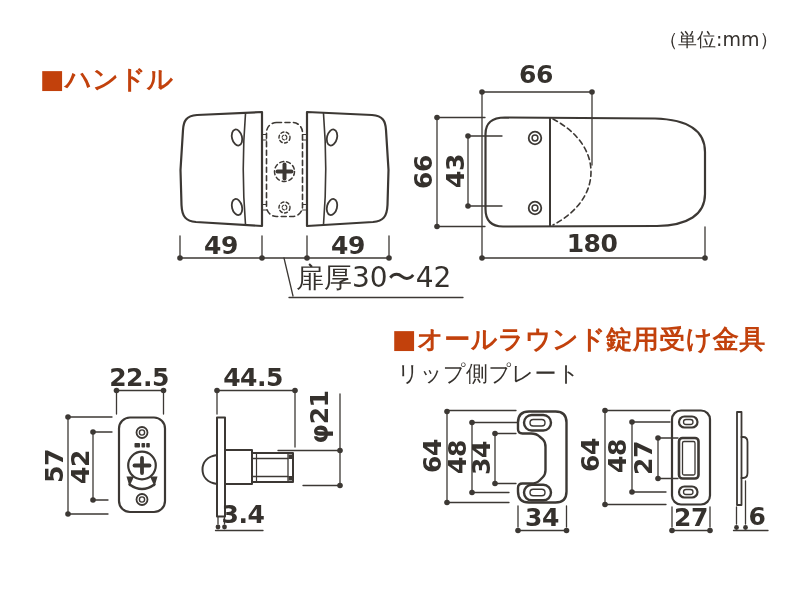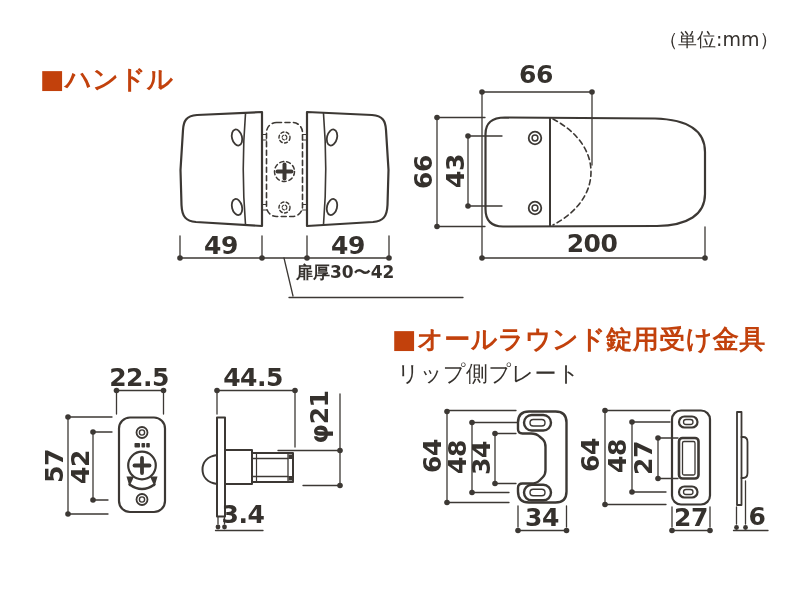--- a/index.html
+++ b/index.html
@@ -5,21 +5,21 @@
   html,body{margin:0;padding:0;background:#ffffff;}
   .page{position:relative;width:800px;height:600px;background:#ffffff;overflow:hidden;
         font-family:"DejaVu Sans","Liberation Sans",sans-serif;color:#35312d;}
   .art{position:absolute;left:0;top:0;}
   .lbl{position:absolute;white-space:nowrap;line-height:1;}
   .ctr{transform:translate(-50%,-50%);}
   .rot{transform:translate(-50%,-50%) rotate(-90deg);}
   .t-title{font-size:26px;font-weight:700;letter-spacing:.5px;color:#c2410c;}
   .t-unit{font-size:19px;font-weight:500;}
   .t-dim{font-size:25px;font-weight:600;letter-spacing:-.5px;}
-  .t-note{font-size:17px;font-weight:700;}
+  .t-note{font-size:28px;font-weight:400;}
   .t-sub{font-size:22px;font-weight:500;letter-spacing:.5px;}
 </style>
 </head>
 <body>
 
 <div class="page">
 
   <svg class="art" width="800" height="600" viewBox="0 0 800 600">
     <g fill="none" stroke="#3c3834" stroke-linecap="round" stroke-linejoin="round">
 
@@ -260,21 +260,21 @@
 
   <div class="lbl t-title" style="left:40px;top:66px">■ハンドル</div>
 
   <div class="lbl t-dim ctr" style="left:221px;top:245px">49</div>
   <div class="lbl t-dim ctr" style="left:348px;top:245px">49</div>
   <div class="lbl t-note" style="left:296px;top:264px">扉厚30〜42</div>
 
   <div class="lbl t-dim ctr" style="left:536px;top:74px">66</div>
   <div class="lbl t-dim rot" style="left:423px;top:172px">66</div>
   <div class="lbl t-dim rot" style="left:455px;top:171px">43</div>
-  <div class="lbl t-dim ctr" style="left:592px;top:243px">200</div>
+  <div class="lbl t-dim ctr" style="left:592px;top:243px">180</div>
 
 
   <div class="lbl t-dim ctr" style="left:139px;top:377px">22.5</div>
   <div class="lbl t-dim rot" style="left:54px;top:466px">57</div>
   <div class="lbl t-dim rot" style="left:80px;top:467px">42</div>
   <div class="lbl t-dim ctr" style="left:253px;top:377px">44.5</div>
   <div class="lbl t-dim rot" style="left:319px;top:417px">φ21</div>
   <div class="lbl t-dim ctr" style="left:243px;top:514px">3.4</div>
 
   <div class="lbl t-title" style="left:392px;top:326px">■オールラウンド錠用受け金具</div>

